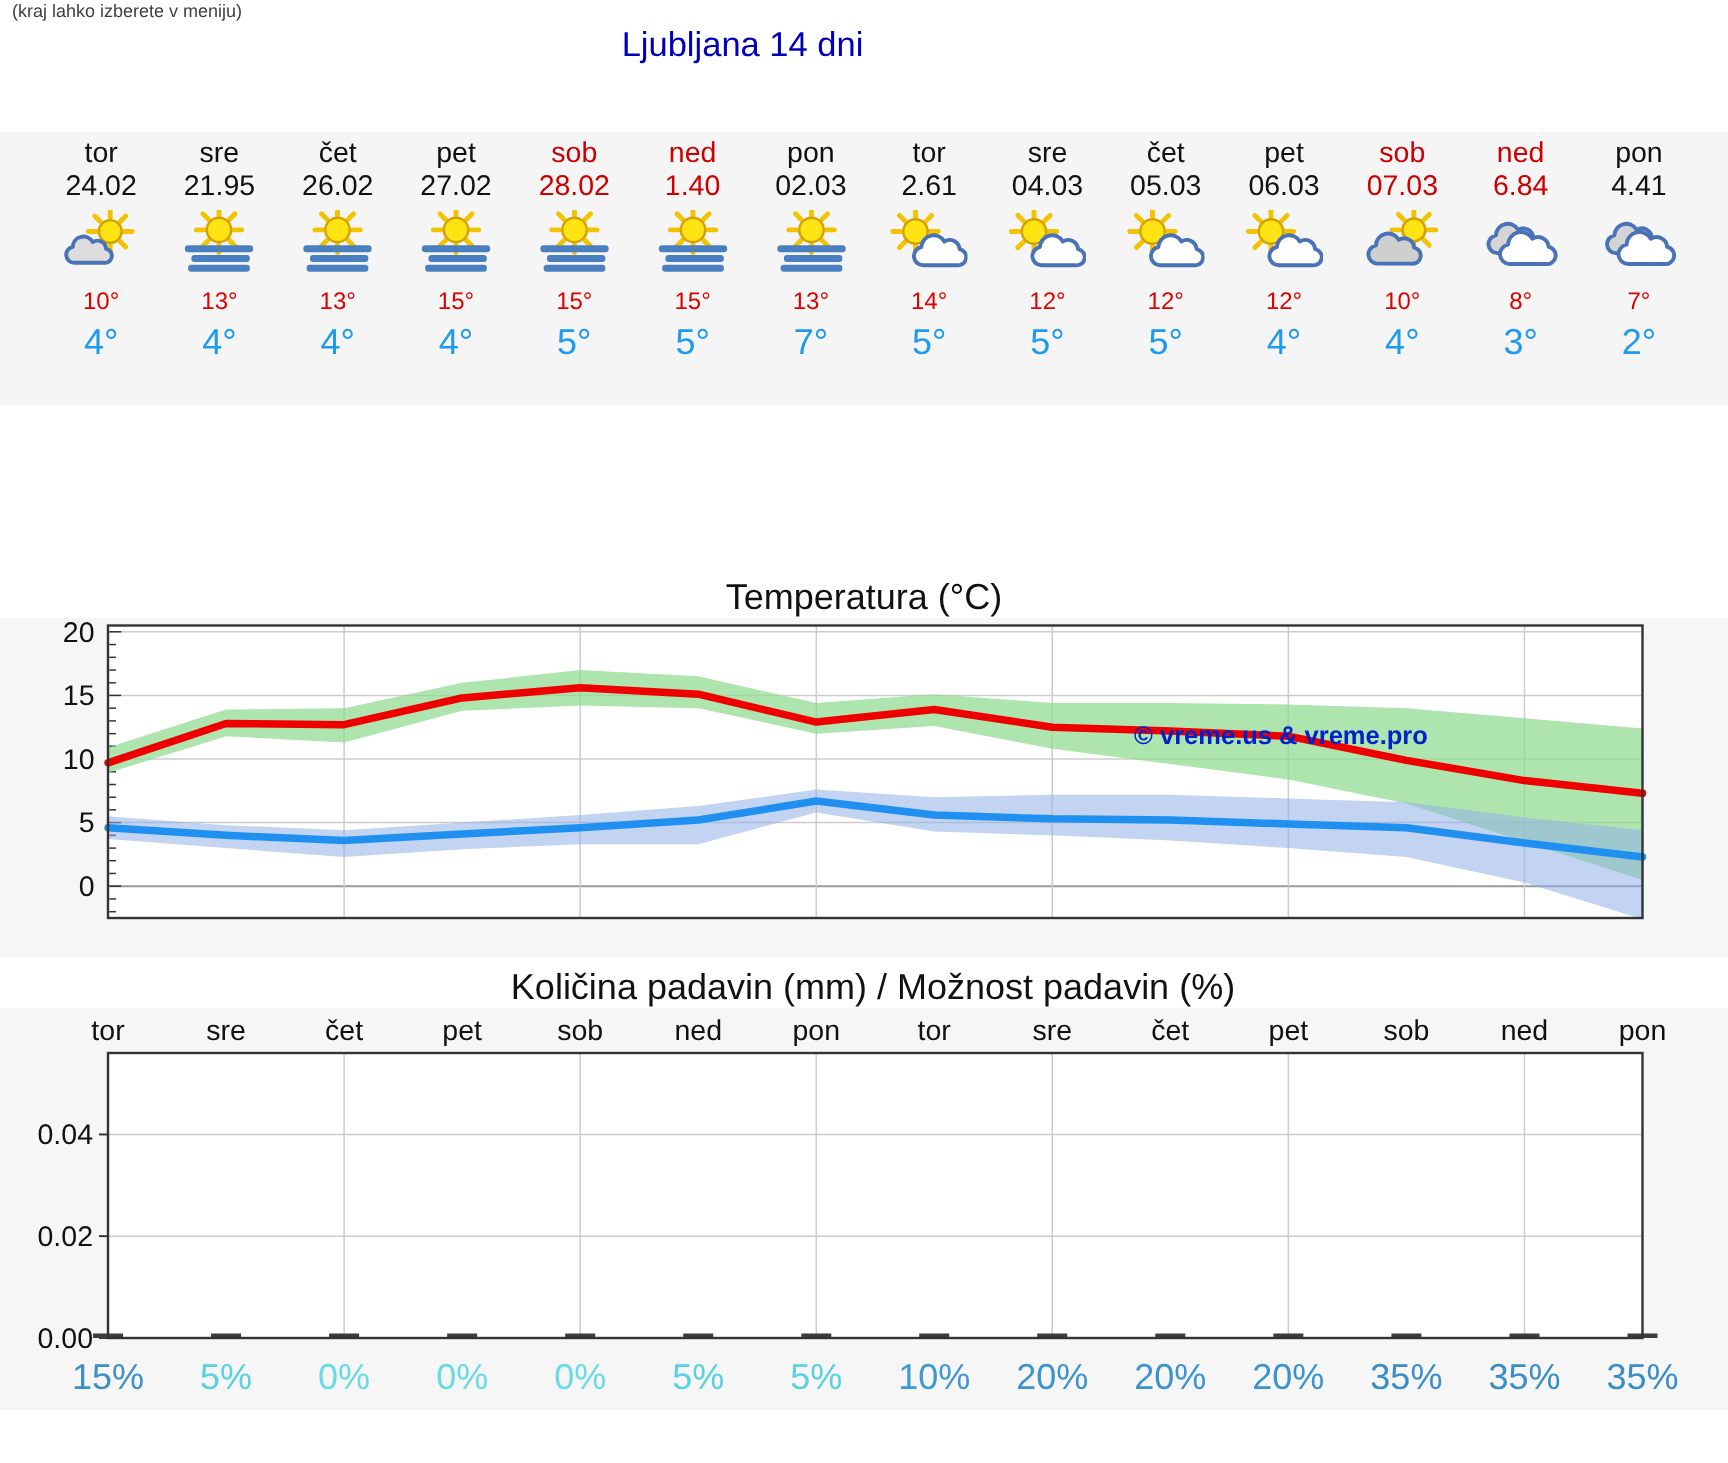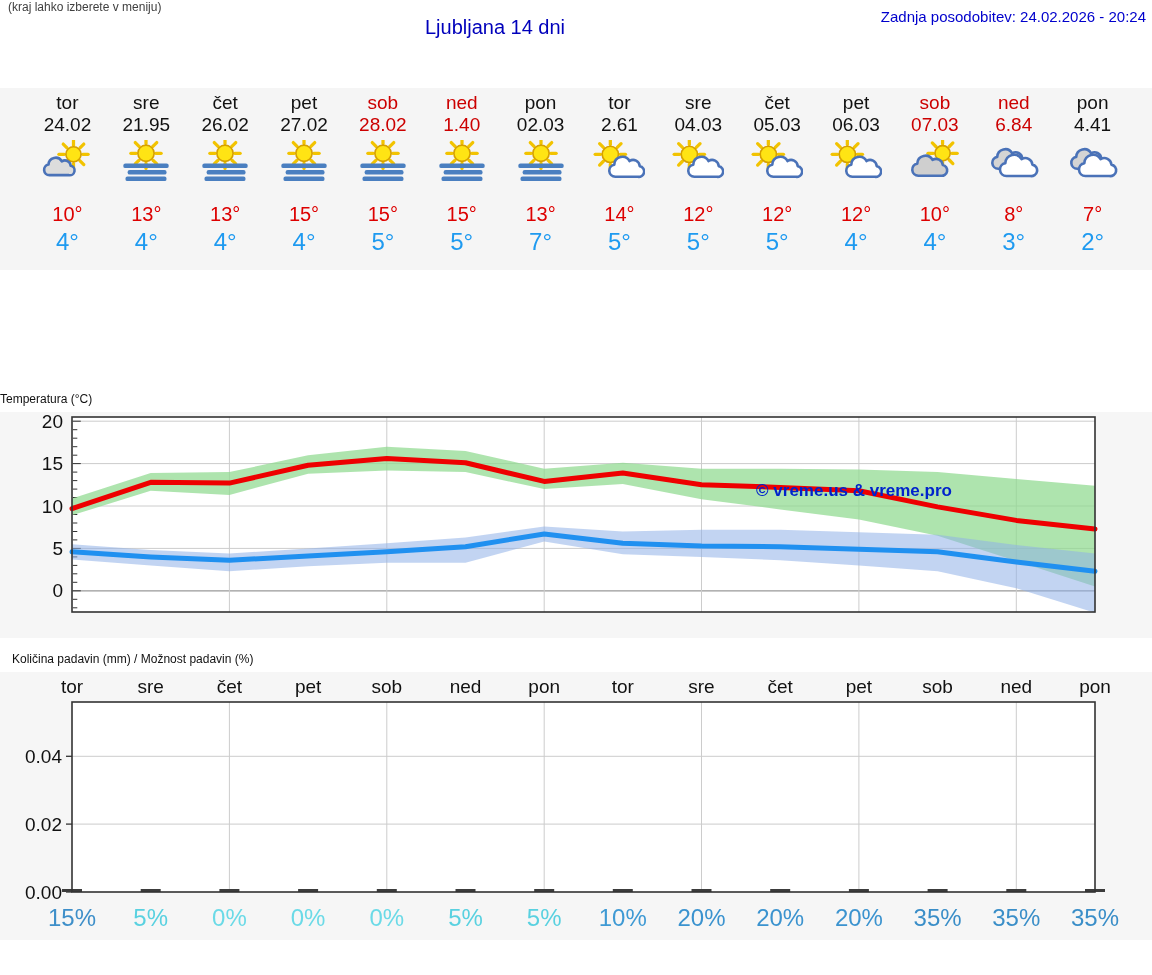--- a/index.html
+++ b/index.html
@@ -1,46 +1,45 @@
 <!DOCTYPE html>
 <html><head>
 <meta charset="utf-8">
 <style>
   html,body{margin:0;padding:0;background:#ffffff;}
   body{width:1152px;height:975px;overflow:hidden;font-family:"Liberation Sans",sans-serif;position:relative;}
 
   
   .header{position:relative;height:88px;}
   .loc-hint{position:absolute;left:8px;top:0;font-size:12px;color:#404040;}
-  .page-title{position:absolute;left:495px;top:16px;transform:translateX(-50%);font-size:20px;color:#0000bb;}
+  .page-title{position:absolute;left:495px;top:16px;transform:translateX(-50%);font-size:23px;color:#0000bb;}
   .last-update{position:absolute;right:6px;top:8px;font-size:15px;color:#0000cc;}
 
   
   .strip{height:182px;background:#f5f5f5;display:flex;padding:0 20px 0 28px;box-sizing:border-box;}
   .day-col{flex:1 1 0;text-align:center;padding-top:4px;}
   .d-name,.d-date{font-size:19px;line-height:22px;color:#111111;}
   .wknd{color:#cc0000;}
   .d-icon{height:48px;margin-top:4px;}
-  .d-hi{font-size:20px;line-height:27px;color:#dd0000;margin-top:13px;}
+  .d-hi{font-size:16px;line-height:27px;color:#dd0000;}
   .d-lo{font-size:24px;line-height:27px;color:#1e9af0;}
 
   
-  .section-title{font-size:12px;color:#111;height:26px;line-height:26px;}
+  .section-title{font-size:24px;color:#111;text-align:center;height:26px;line-height:26px;}
   .t-title{margin-top:116px;}
   .p-title{margin-top:8px;margin-left:12px;}
   svg.chart{display:block;background:#f6f6f6;}
   text{font-family:"Liberation Sans",sans-serif;}
 </style>
 </head>
 <body>
 
 <div class="header">
   <div class="loc-hint">(kraj lahko izberete v meniju)</div>
   <div class="page-title">Ljubljana 14 dni</div>
-  <div class="last-update">Zadnja posodobitev: 24.02.2026 - 20:24</div>
 </div>
 
 <div class="strip">
     <div class="day-col">
       <div class="d-name">tor</div>
       <div class="d-date">24.02</div>
       <div class="d-icon"><svg width="52" height="46" viewBox="0 0 48 42">
           <g stroke="#f2c300" stroke-width="3" stroke-linecap="round">
             <line x1="38.5" y1="13.0" x2="43.5" y2="13.0"></line>
             <line x1="36.0" y1="19.0" x2="39.5" y2="22.5"></line>

